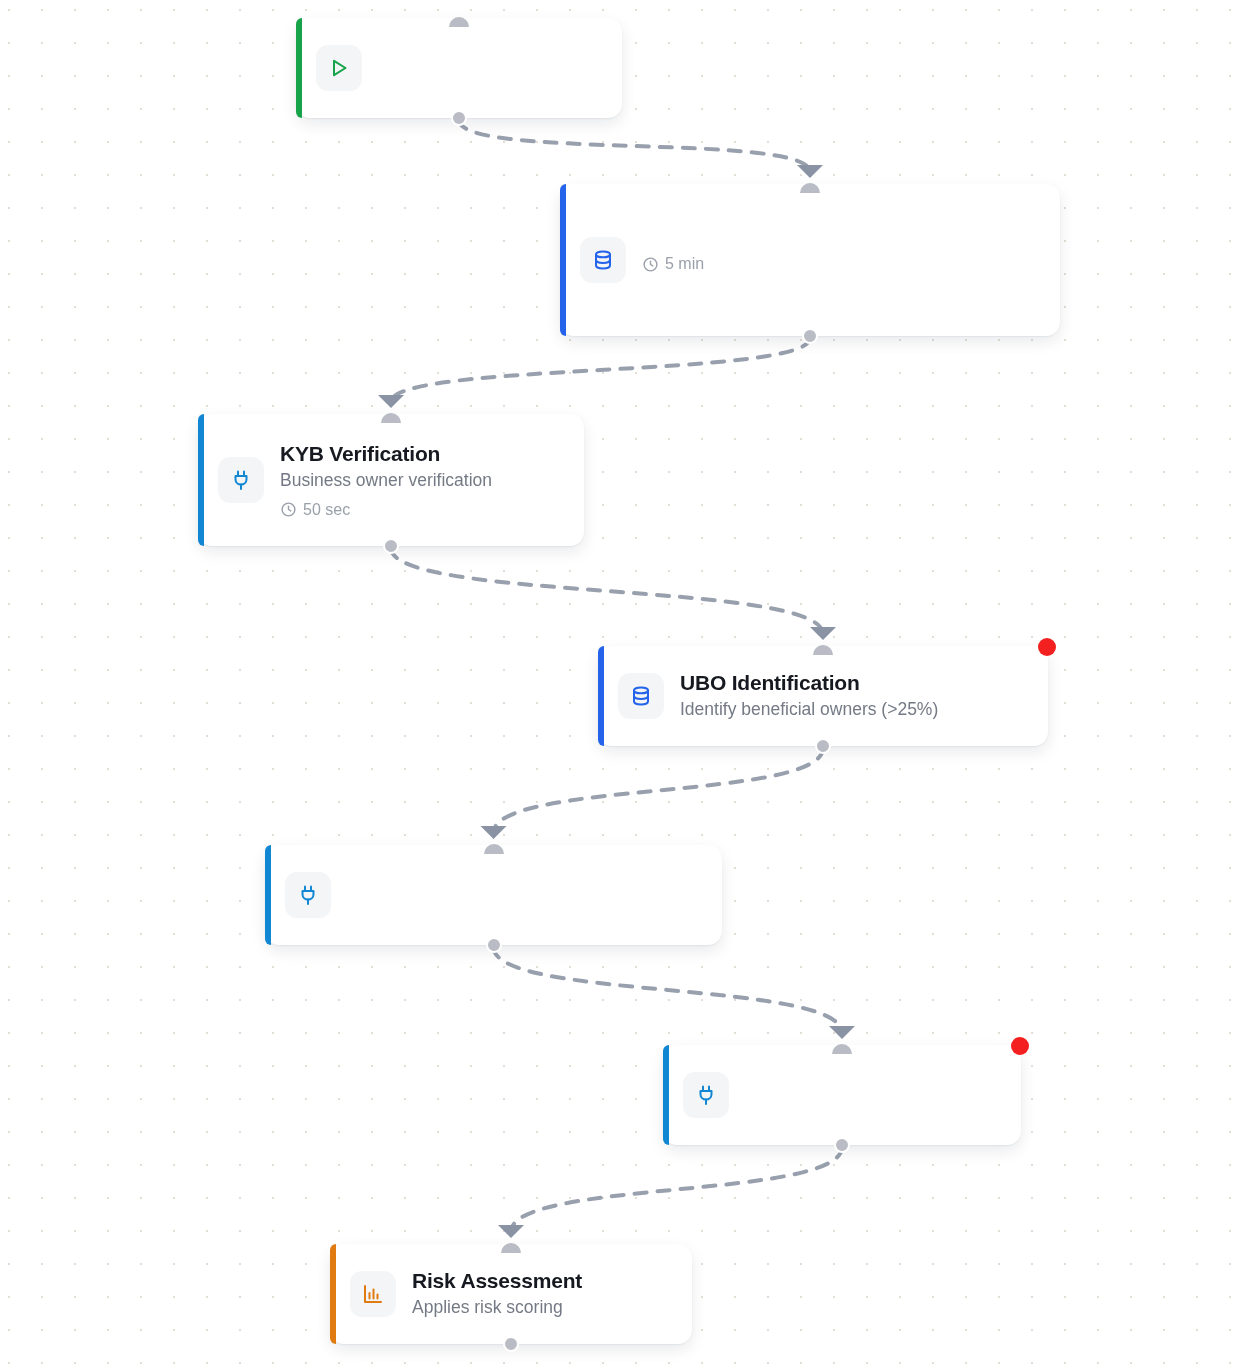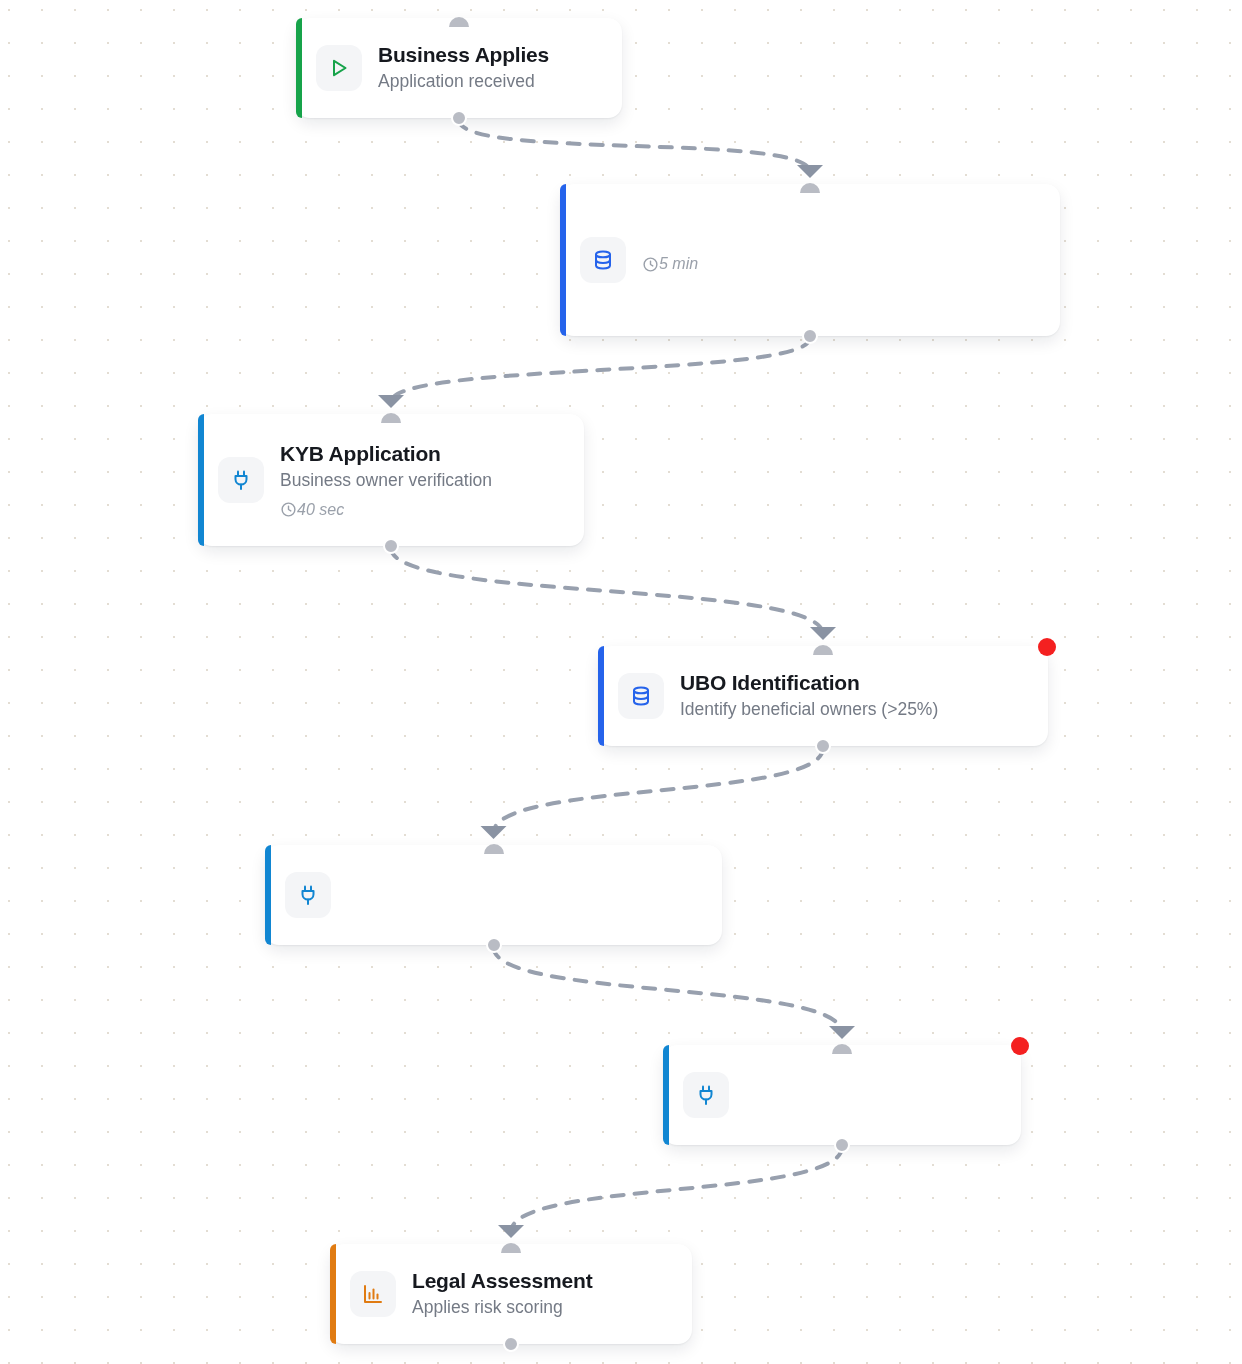--- a/index.html
+++ b/index.html
@@ -59,24 +59,24 @@
   }
   .nsub {
     font-size: 17.5px;
     color: #747a85;
     line-height: 1.35;
     margin-top: 3px;
   }
   .nsub.wrap { white-space: normal; }
   .nmeta {
     display: flex; align-items: center;
+    gap: 6px;
     margin-top: 8px;
     font-size: 16px;
     color: #9aa0aa;
-    font-style: italic;
   }
   .nmeta svg { display: block; }
   .badge-dot {
     position: absolute;
     top: -8px; right: -8px;
     width: 18px; height: 18px;
     border-radius: 50%;
     background: #f42020;
     z-index: 4;
   }
@@ -135,24 +135,20 @@
 
   <div id="node-layer">
       <div class="node" style="left: 296px; top: 18px; width: 326px; min-height: 100px;">
         <div class="accent" style="background:#16a34a"></div>
         <div class="handle-tgt"></div>
         <div class="icon-tile">
           <svg width="24" height="24" viewBox="0 0 24 24">
             <path d="M7 4.8 L18.5 12 L7 19.2 Z" fill="none" stroke="#16a34a" stroke-width="2" stroke-linecap="round" stroke-linejoin="round"></path>
           </svg>
         </div>
-        <div class="ntext">
-          <div class="ntitle">Business Applies</div>
-          <div class="nsub">Application received</div>
-        </div>
         <div class="handle-src"></div>
       </div>
       <div class="node" style="left: 560px; top: 184px; width: 500px; min-height: 152px;">
         <div class="accent" style="background:#2563eb"></div>
         <div class="handle-tgt"></div>
         <div class="icon-tile">
           <svg width="24" height="24" viewBox="0 0 24 24">
             <ellipse cx="12" cy="6.4" rx="7" ry="2.9" fill="none" stroke="#2563eb" stroke-width="2" stroke-linecap="round" stroke-linejoin="round"></ellipse>
             <path d="M5 6.4 V17.6 C5 19.2 8.1 20.5 12 20.5 C15.9 20.5 19 19.2 19 17.6 V6.4" fill="none" stroke="#2563eb" stroke-width="2" stroke-linecap="round" stroke-linejoin="round"></path>
             <path d="M5 12 C5 13.6 8.1 14.9 12 14.9 C15.9 14.9 19 13.6 19 12" fill="none" stroke="#2563eb" stroke-width="2" stroke-linecap="round" stroke-linejoin="round"></path>
@@ -174,28 +170,28 @@
         <div class="handle-tgt"></div>
         <div class="icon-tile">
           <svg width="24" height="24" viewBox="0 0 24 24">
             <path d="M9 3.5 V8" fill="none" stroke="#1186d2" stroke-width="2" stroke-linecap="round" stroke-linejoin="round"></path>
             <path d="M15 3.5 V8" fill="none" stroke="#1186d2" stroke-width="2" stroke-linecap="round" stroke-linejoin="round"></path>
             <path d="M6.5 8 H17.5 V11.2 C17.5 14.2 15.1 16.6 12 16.6 C8.9 16.6 6.5 14.2 6.5 11.2 Z" fill="none" stroke="#1186d2" stroke-width="2" stroke-linecap="round" stroke-linejoin="round"></path>
             <path d="M12 16.6 V21" fill="none" stroke="#1186d2" stroke-width="2" stroke-linecap="round" stroke-linejoin="round"></path>
           </svg>
         </div>
         <div class="ntext">
-          <div class="ntitle">KYB Application</div>
+          <div class="ntitle">KYB Verification</div>
           <div class="nsub">Business owner verification</div>
           <div class="nmeta">
             <svg width="17" height="17" viewBox="0 0 24 24" fill="none" stroke="#9aa0aa" stroke-width="2" stroke-linecap="round" stroke-linejoin="round">
               <circle cx="12" cy="12" r="9"></circle>
               <path d="M12 7.2 V12 L15.2 14"></path>
             </svg>
-            <span>40 sec</span>
+            <span>50 sec</span>
           </div>
         </div>
         <div class="handle-src"></div>
       </div>
       <div class="node" style="left: 598px; top: 646px; width: 450px; min-height: 100px;">
         <div class="accent" style="background:#2563eb"></div>
         <div class="handle-tgt"></div>
         <div class="icon-tile">
           <svg width="24" height="24" viewBox="0 0 24 24">
             <ellipse cx="12" cy="6.4" rx="7" ry="2.9" fill="none" stroke="#2563eb" stroke-width="2" stroke-linecap="round" stroke-linejoin="round"></ellipse>
@@ -242,20 +238,20 @@
         <div class="handle-tgt"></div>
         <div class="icon-tile">
           <svg width="24" height="24" viewBox="0 0 24 24">
             <path d="M4 4 V20 H20" fill="none" stroke="#e07b12" stroke-width="2" stroke-linecap="round" stroke-linejoin="round"></path>
             <path d="M8.5 16.5 V11" fill="none" stroke="#e07b12" stroke-width="2" stroke-linecap="round" stroke-linejoin="round"></path>
             <path d="M12.5 16.5 V7.5" fill="none" stroke="#e07b12" stroke-width="2" stroke-linecap="round" stroke-linejoin="round"></path>
             <path d="M16.5 16.5 V12.5" fill="none" stroke="#e07b12" stroke-width="2" stroke-linecap="round" stroke-linejoin="round"></path>
           </svg>
         </div>
         <div class="ntext">
-          <div class="ntitle">Legal Assessment</div>
+          <div class="ntitle">Risk Assessment</div>
           <div class="nsub">Applies risk scoring</div>
         </div>
         <div class="handle-src"></div>
       </div>
     </div>
 
 </div>
 
 </body></html>

